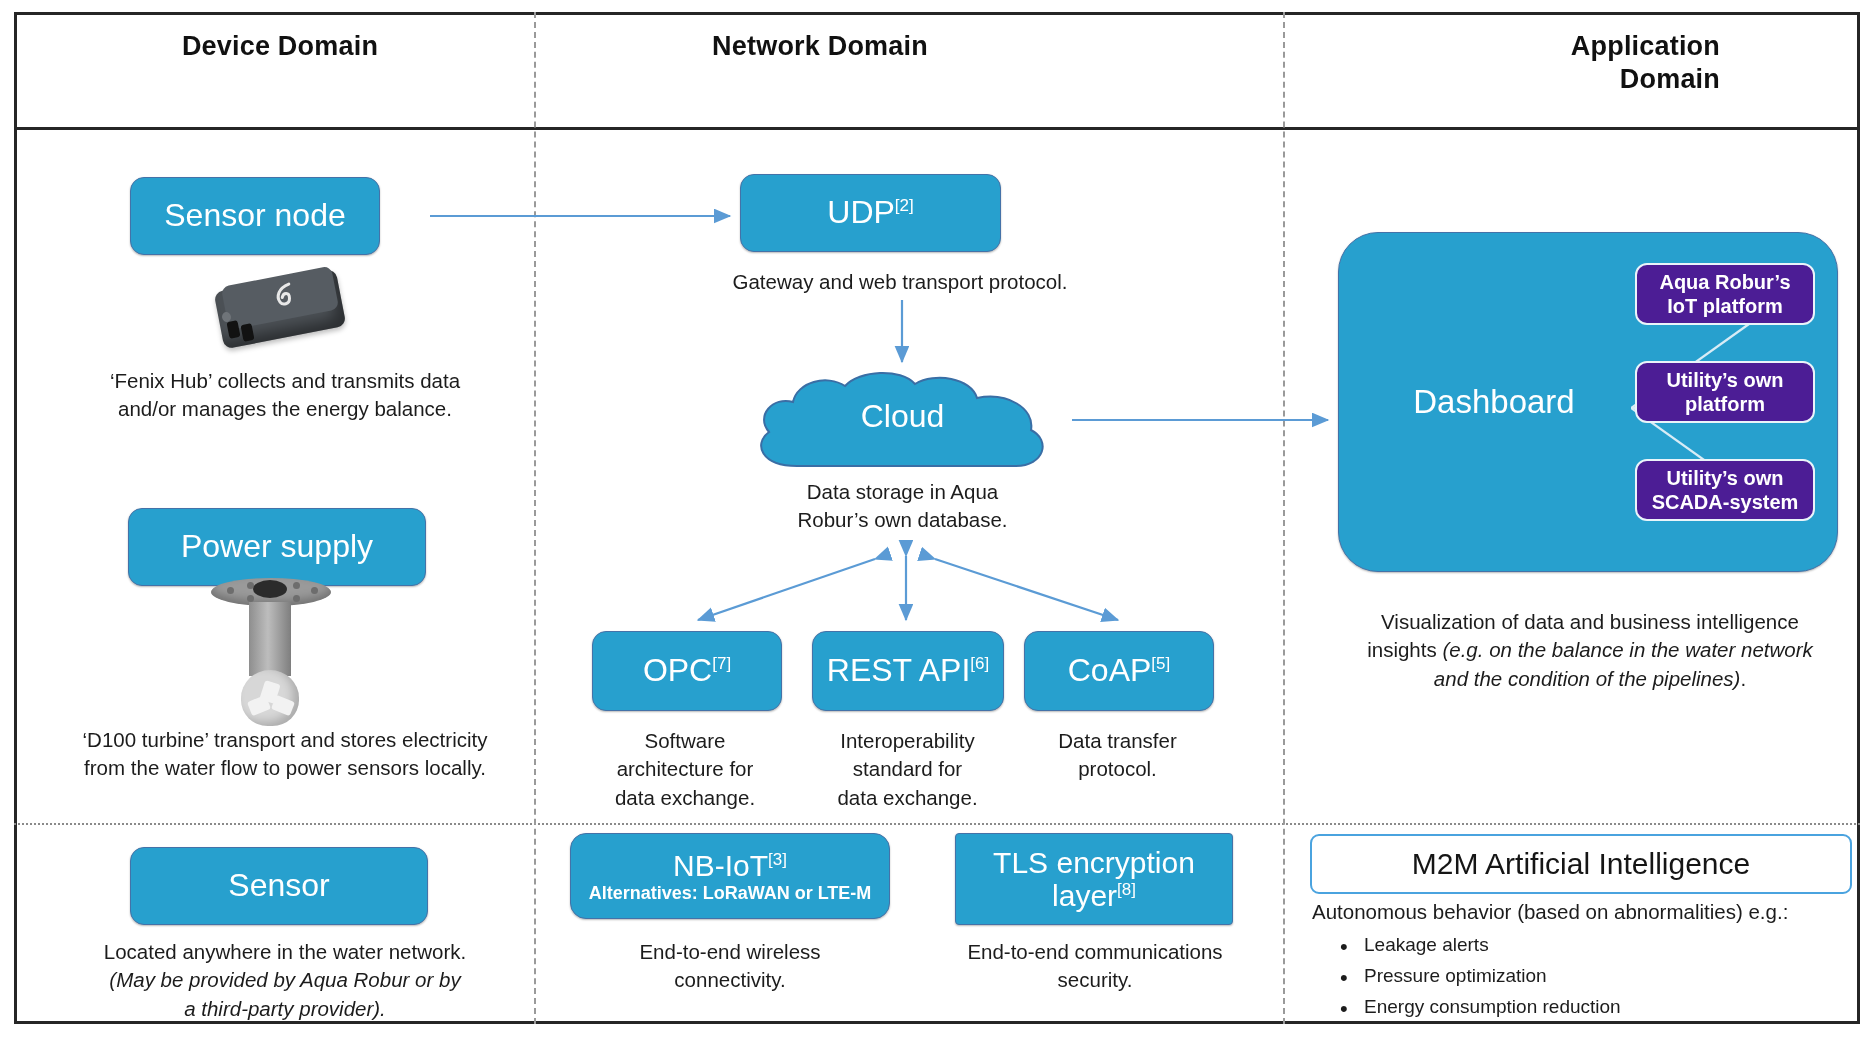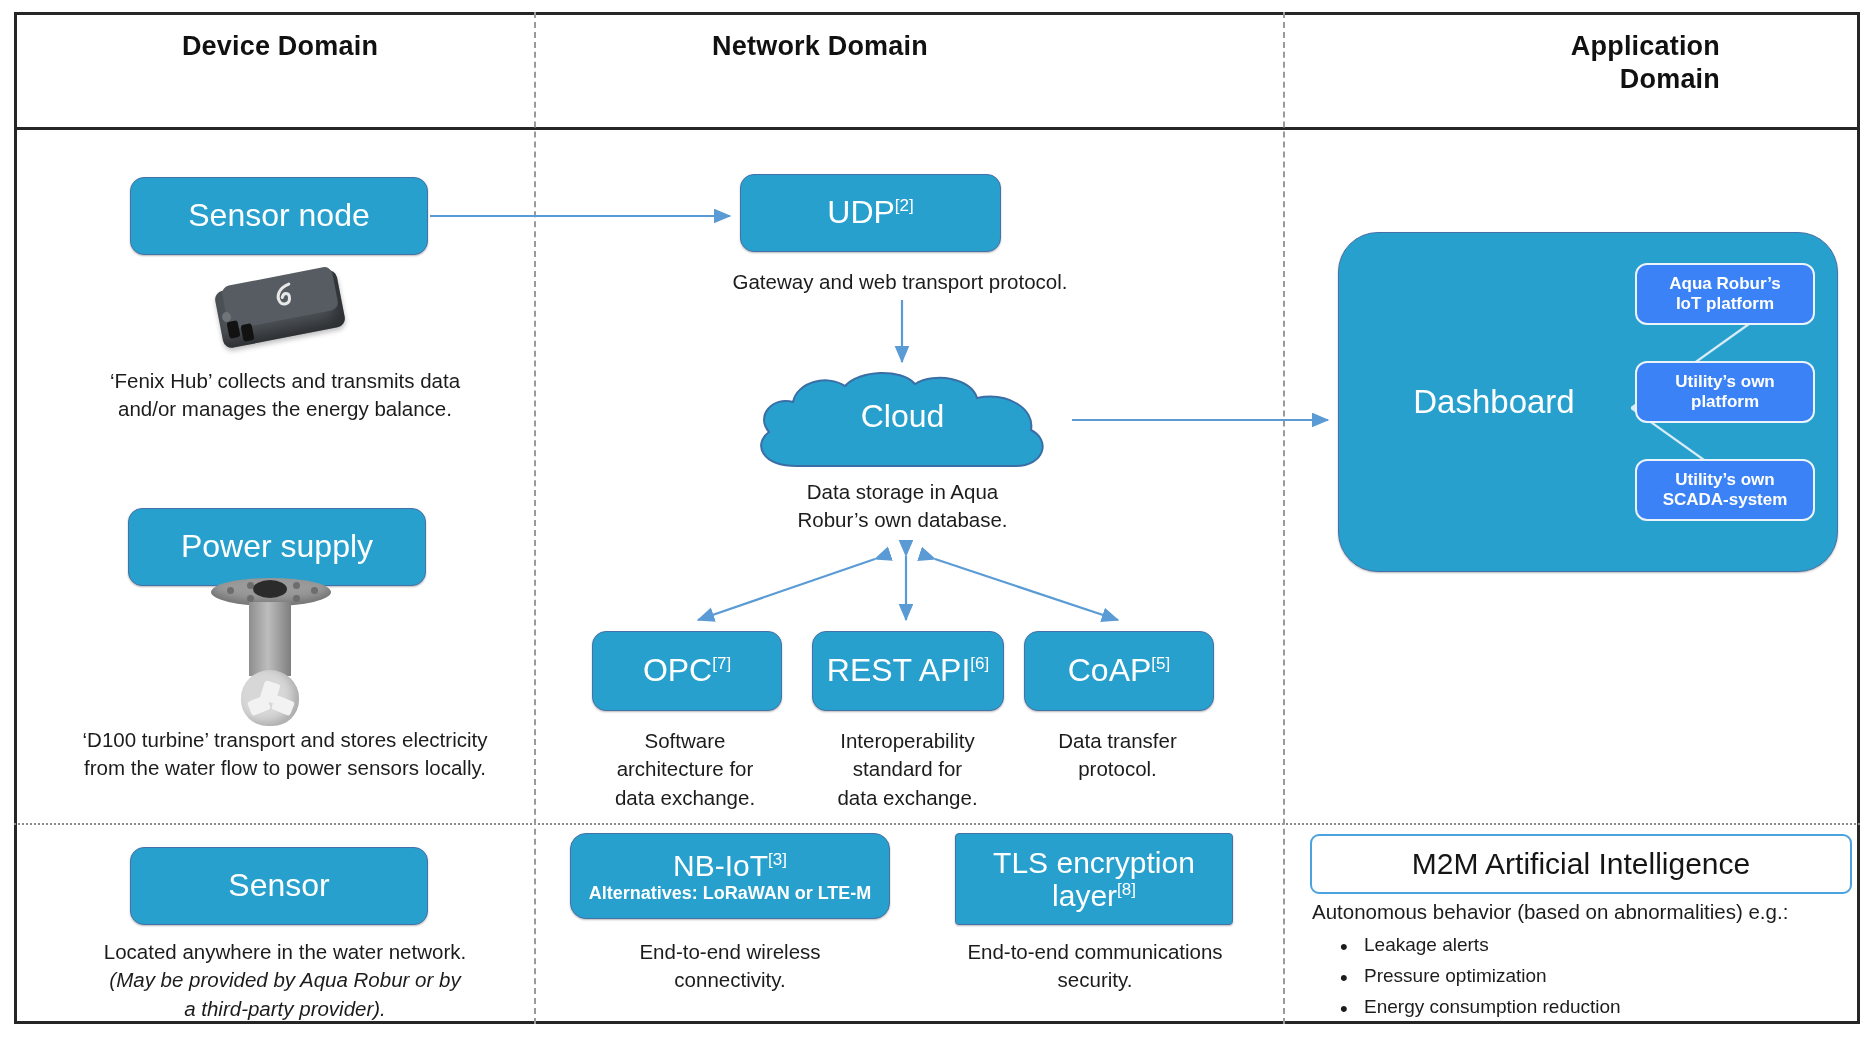--- a/index.html
+++ b/index.html
@@ -29,21 +29,21 @@
         display:flex;align-items:center;justify-content:center;
         color:#ffffff;text-align:center;box-sizing:border-box;}
   .bbox .t{font-size:32px;line-height:1.1;}
   .sup{font-size:17px;vertical-align:super;line-height:1;}
 
   
   .cap{position:absolute;text-align:center;font-size:20.5px;line-height:1.38;color:#1c1c1c;}
   .cap i{font-style:italic;}
 
   
-  #box-sensor-node{left:130px;top:177px;width:298px;height:78px;}
+  #box-sensor-node{left:130px;top:177px;width:250px;height:78px;}
   #img-fenix{position:absolute;left:200px;top:272px;width:160px;height:78px;}
   #cap-fenix{left:60px;top:367px;width:450px;}
 
   #box-power-supply{left:128px;top:508px;width:298px;height:78px;}
   #img-turbine{position:absolute;left:205px;top:578px;width:132px;height:152px;}
   #cap-turbine{left:30px;top:726px;width:510px;}
 
   #box-sensor{left:130px;top:847px;width:298px;height:78px;}
   #cap-sensor{left:40px;top:938px;width:490px;}
 
@@ -71,24 +71,24 @@
 
   #box-tls{left:955px;top:833px;width:278px;height:92px;border-radius:4px;}
   #box-tls .t{font-size:30px;}
   #cap-tls{left:930px;top:938px;width:330px;}
 
   
   #box-dashboard{left:1338px;top:232px;width:500px;height:340px;border-radius:40px;
                  display:block;}
   #dash-label{position:absolute;left:30px;top:150px;width:250px;text-align:center;
               color:#fff;font-size:33px;}
-  .subbox{position:absolute;right:22px;width:180px;background:#3b82f6;
+  .subbox{position:absolute;right:22px;width:180px;background:#4c1d95;
           border:2px solid #eaf4fa;border-radius:12px;color:#fff;
           display:flex;align-items:center;justify-content:center;text-align:center;
-          font-size:17px;font-weight:bold;line-height:1.2;box-sizing:border-box;}
+          font-size:20px;font-weight:bold;line-height:1.2;box-sizing:border-box;}
   #sub-aqua{top:30px;height:62px;}
   #sub-utility{top:128px;height:62px;}
   #sub-scada{top:226px;height:62px;}
 
   #cap-dashboard{left:1320px;top:608px;width:540px;}
 
   #box-m2m{position:absolute;left:1310px;top:834px;width:538px;height:56px;
            background:#fff;border:2px solid #4aa3df;border-radius:9px;
            display:flex;align-items:center;justify-content:center;}
   #box-m2m .t{color:#151515;font-size:30px;}
@@ -278,20 +278,25 @@
     <div class="subbox" id="sub-utility">
       <span style="white-space:pre-line;">Utility’s own
 platform</span>
     </div>
     <div class="subbox" id="sub-scada">
       <span style="white-space:pre-line;">Utility’s own
 SCADA-system</span>
     </div>
   </div>
 
+  <div class="cap" id="cap-dashboard">
+    <span>Visualization of data and business intelligence</span><br>
+    <span>insights </span><i style="white-space:pre-line;">(e.g. on the balance in the water network
+and the condition of the pipelines)</i><span>.</span>
+  </div>
 
   <div id="box-m2m">
     <span class="t">M2M Artificial Intelligence</span>
   </div>
   <div id="m2m-desc">Autonomous behavior (based on abnormalities) e.g.:</div>
   <ul id="m2m-list">
     <li>Leakage alerts</li>
     <li>Pressure optimization</li>
     <li>Energy consumption reduction</li>
   </ul>

